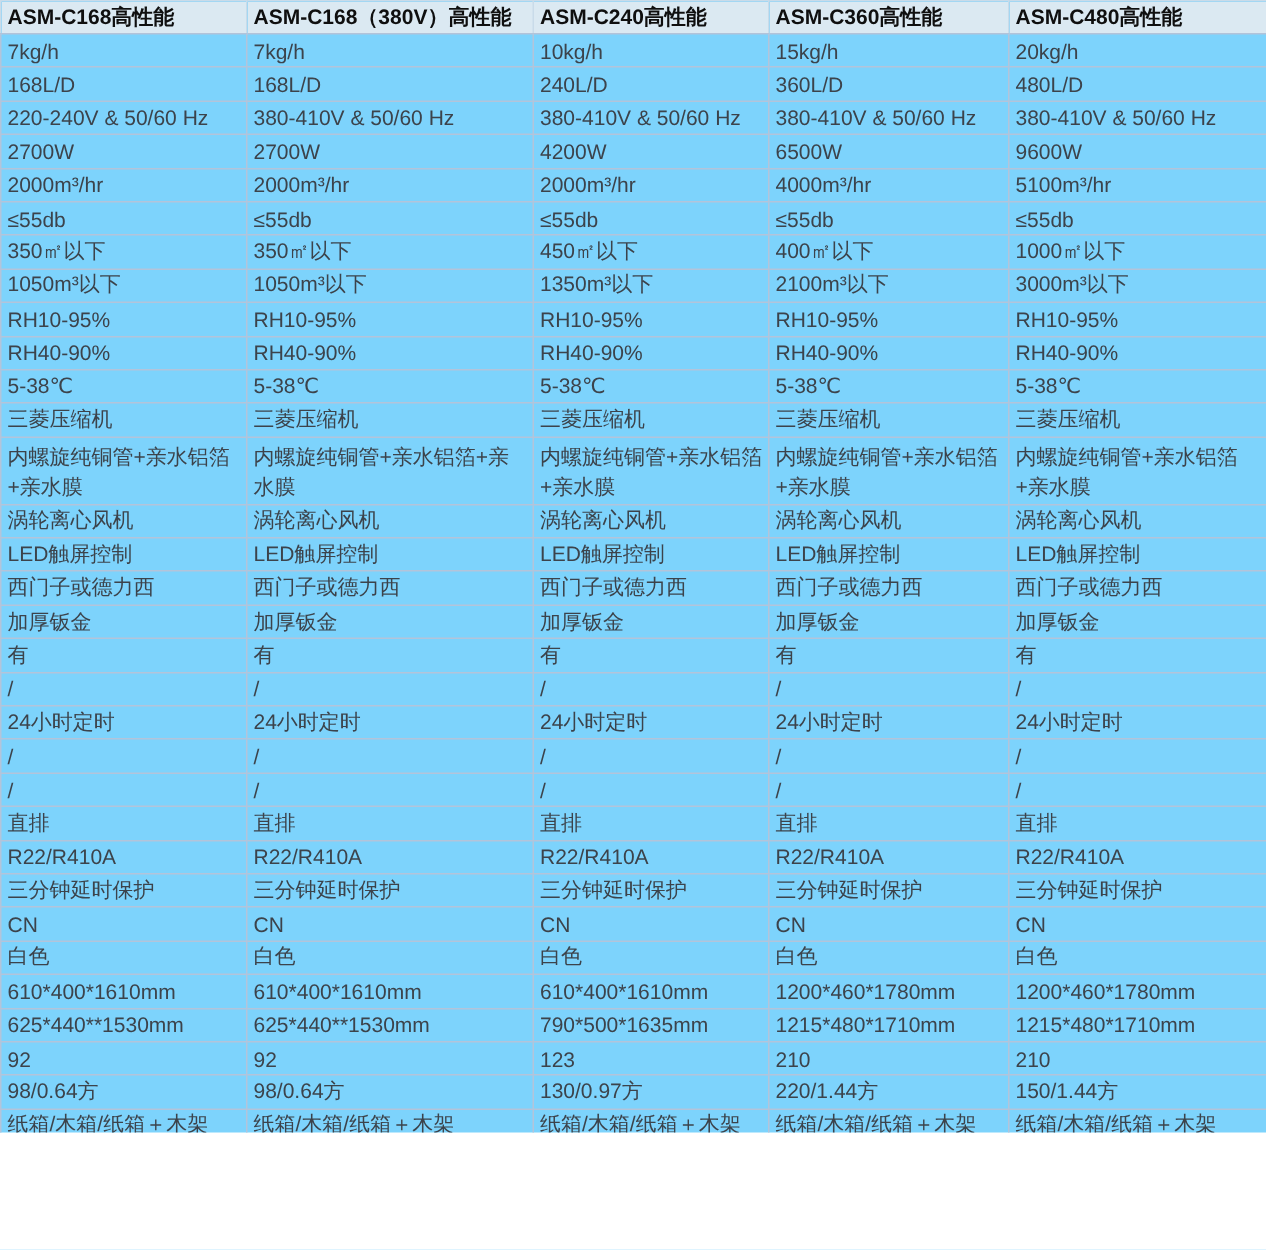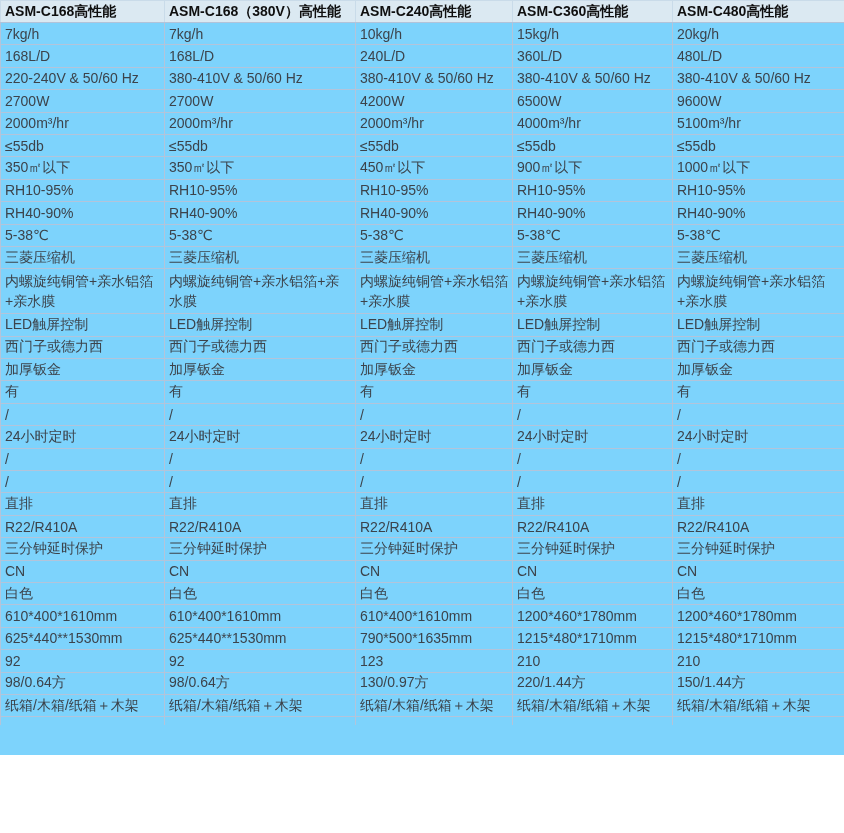--- a/index.html
+++ b/index.html
@@ -108,24 +108,31 @@
           <td>≤55db</td>
           <td>≤55db</td>
           <td>≤55db</td>
           <td>≤55db</td>
           <td>≤55db</td>
         </tr>
         <tr class="normal">
           <td>350㎡以下</td>
           <td>350㎡以下</td>
           <td>450㎡以下</td>
-          <td>900㎡以下</td>
+          <td>400㎡以下</td>
           <td>1000㎡以下</td>
         </tr>
         <tr class="normal">
+          <td>1050m³以下</td>
+          <td>1050m³以下</td>
+          <td>1350m³以下</td>
+          <td>2100m³以下</td>
+          <td>3000m³以下</td>
+        </tr>
+        <tr class="normal">
           <td>RH10-95%</td>
           <td>RH10-95%</td>
           <td>RH10-95%</td>
           <td>RH10-95%</td>
           <td>RH10-95%</td>
         </tr>
         <tr class="normal">
           <td>RH40-90%</td>
           <td>RH40-90%</td>
           <td>RH40-90%</td>
@@ -145,20 +152,27 @@
           <td>三菱压缩机</td>
           <td>三菱压缩机</td>
           <td>三菱压缩机</td>
         </tr>
         <tr class="tall">
           <td>内螺旋纯铜管+亲水铝箔+亲水膜</td>
           <td>内螺旋纯铜管+亲水铝箔+亲水膜</td>
           <td>内螺旋纯铜管+亲水铝箔+亲水膜</td>
           <td>内螺旋纯铜管+亲水铝箔+亲水膜</td>
           <td>内螺旋纯铜管+亲水铝箔+亲水膜</td>
+        </tr>
+        <tr class="normal">
+          <td>涡轮离心风机</td>
+          <td>涡轮离心风机</td>
+          <td>涡轮离心风机</td>
+          <td>涡轮离心风机</td>
+          <td>涡轮离心风机</td>
         </tr>
         <tr class="normal">
           <td>LED触屏控制</td>
           <td>LED触屏控制</td>
           <td>LED触屏控制</td>
           <td>LED触屏控制</td>
           <td>LED触屏控制</td>
         </tr>
         <tr class="normal">
           <td>西门子或德力西</td>

